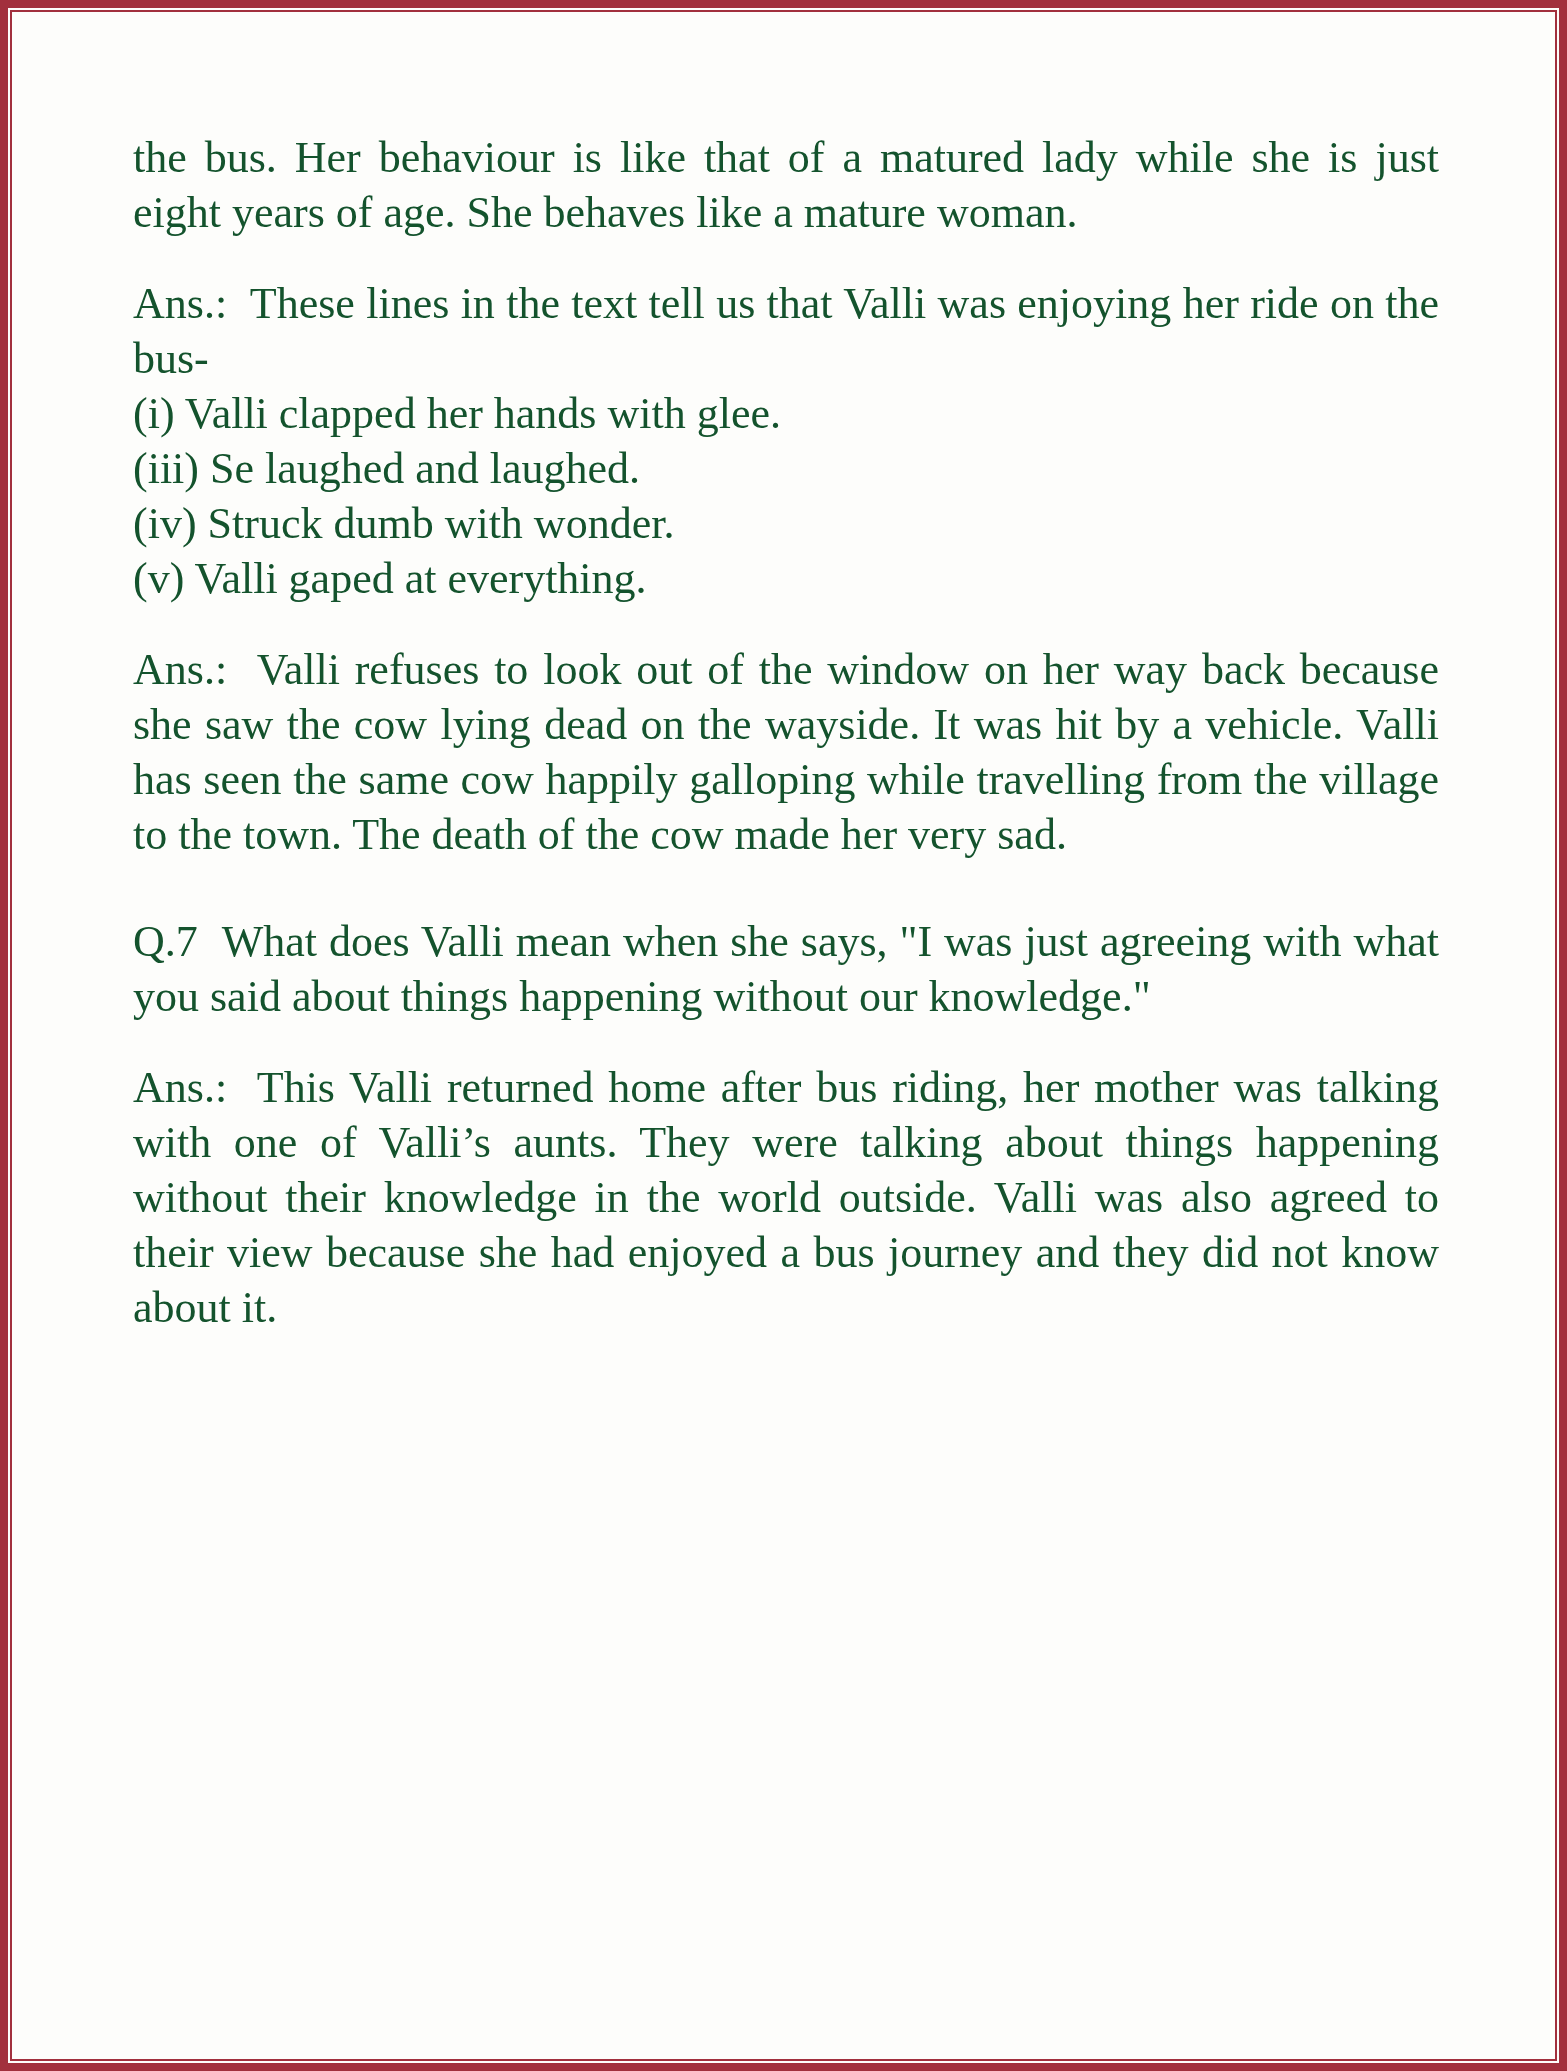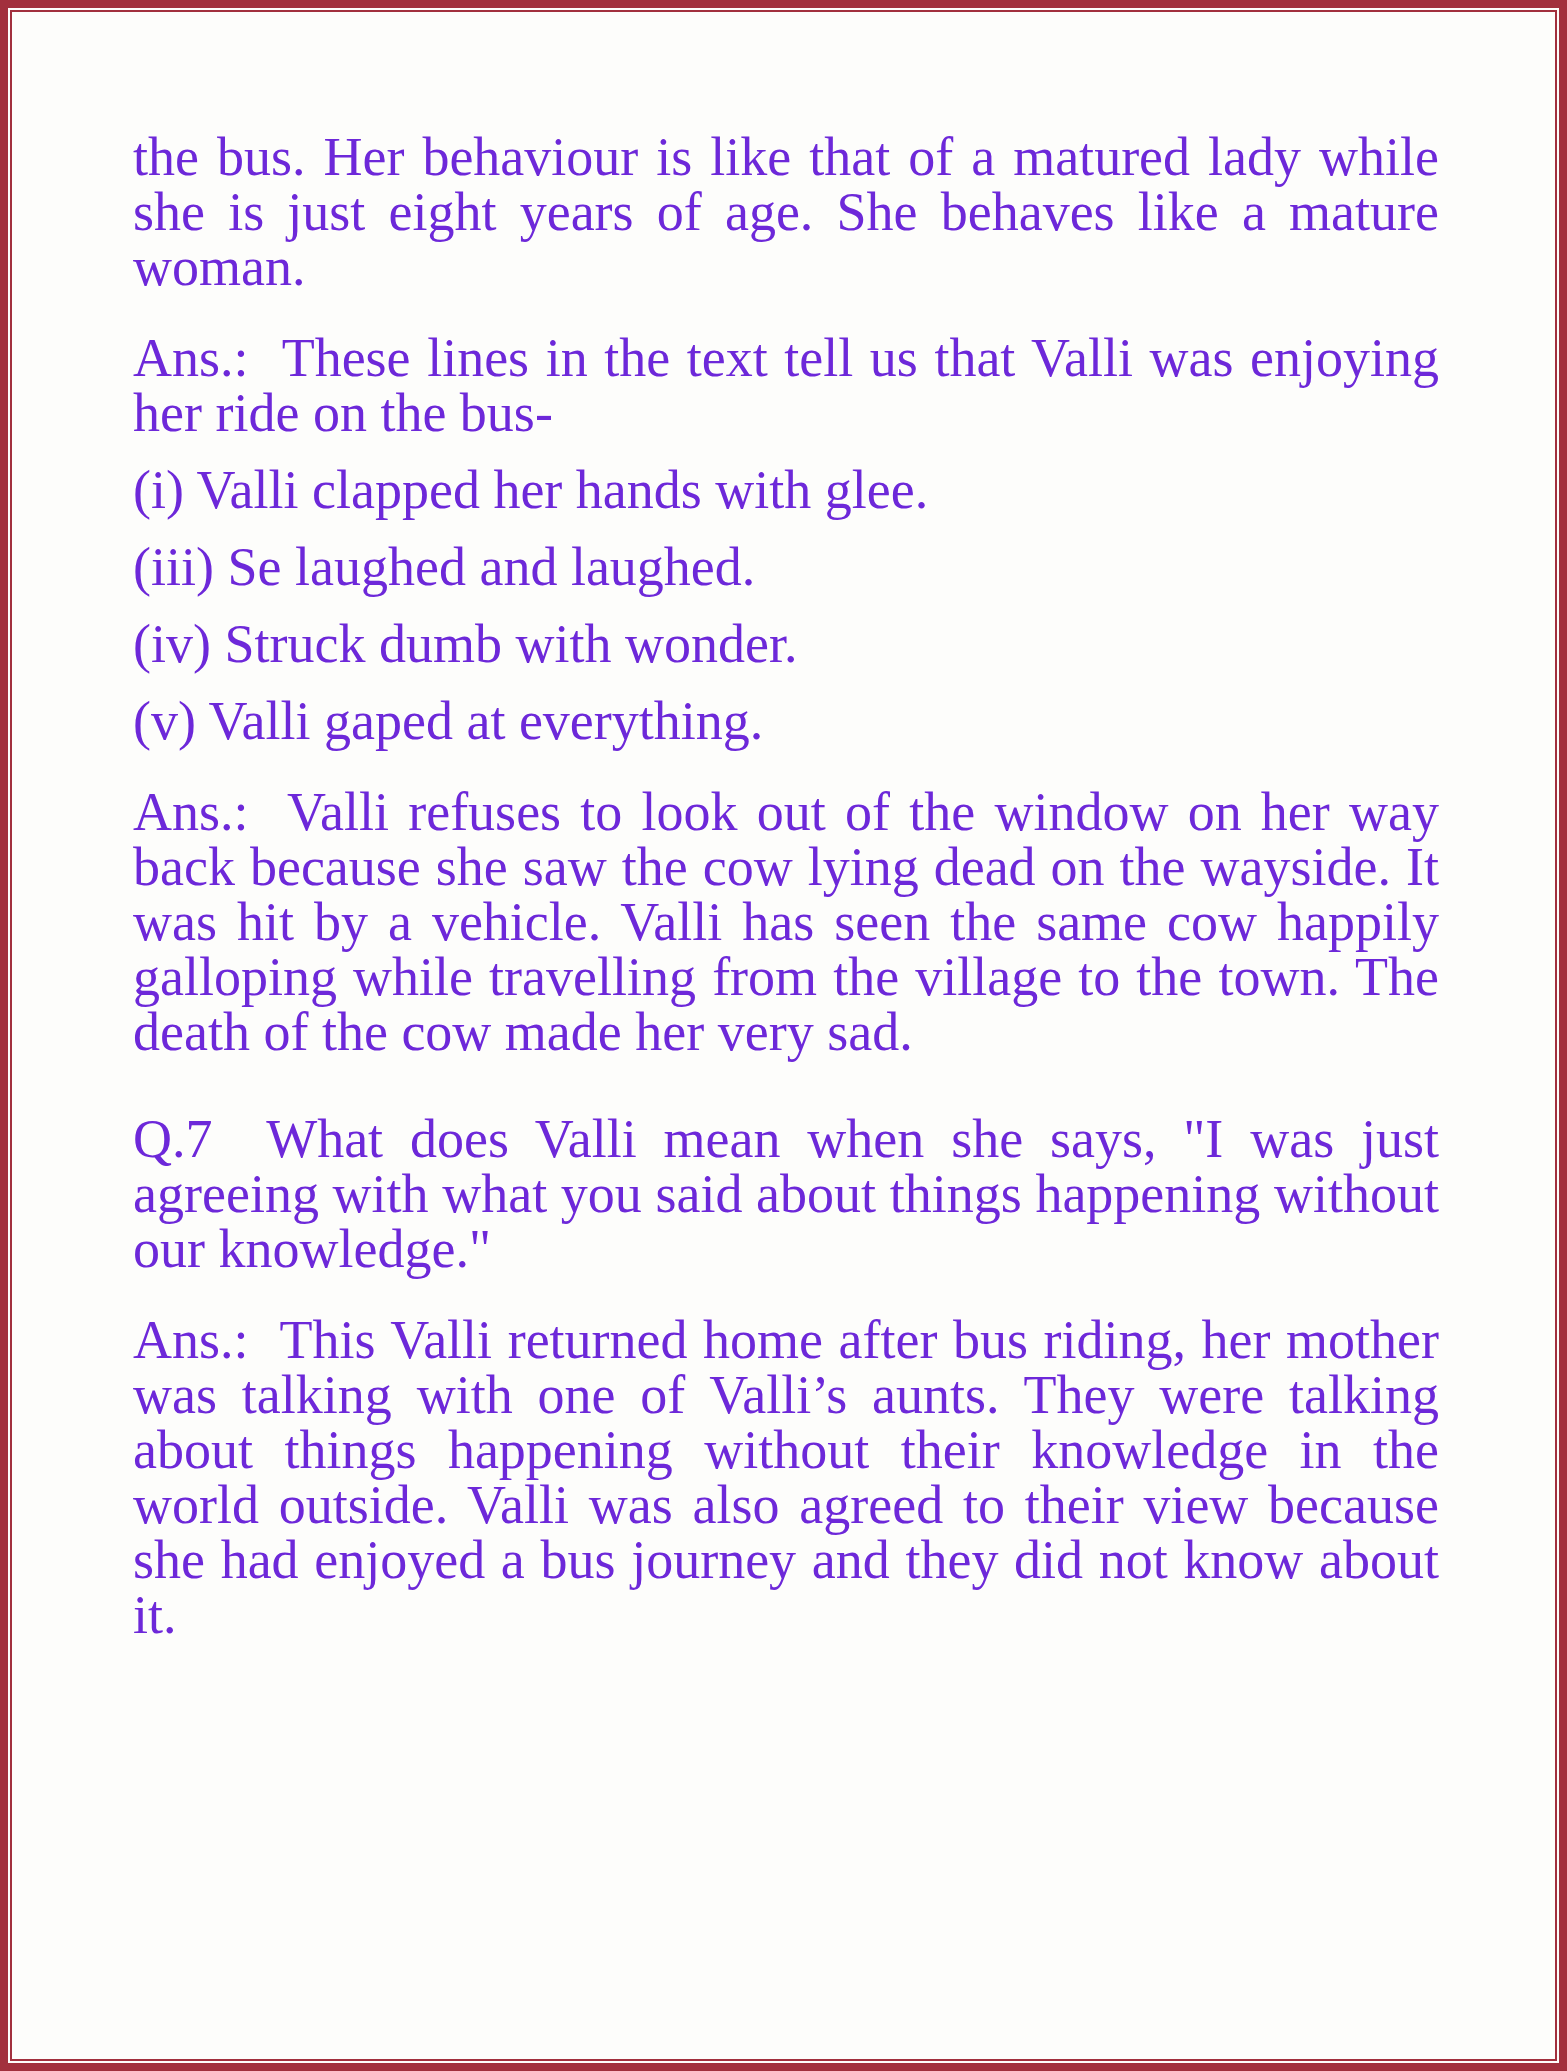--- a/index.html
+++ b/index.html
@@ -29,31 +29,31 @@
       bottom: 2px;
       border: 2px solid #a2303d;
       box-sizing: border-box;
     }
     .content {
       position: absolute;
       left: 125px;
       top: 122px;
       width: 1306px;
       font-family: "Liberation Serif", "DejaVu Serif", serif;
-      font-size: 54px;
+      font-size: 44px;
       line-height: 55px;
-      color: #6d28d9;
+      color: #14532d;
     }
     .para {
       margin: 0;
       text-align: justify;
     }
     .q5 { margin-top: 102px; }
     .ans { margin-top: 36px; }
-    .item { margin-top: 22px; }
+    .item { }
     .q6 { margin-top: 100px; }
     .q7 { margin-top: 52px; }
     .q-label { white-space: pre; }
   </style>
 </head>
 <body>
 
 <div class="page">
   <div class="inner-line"></div>
 

